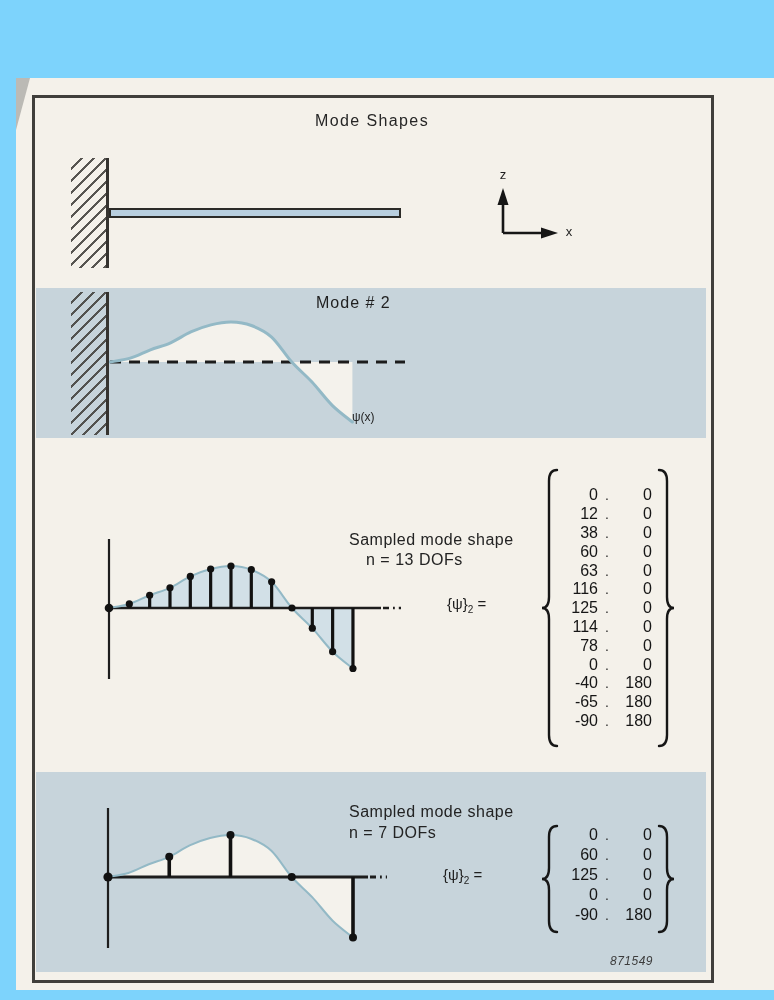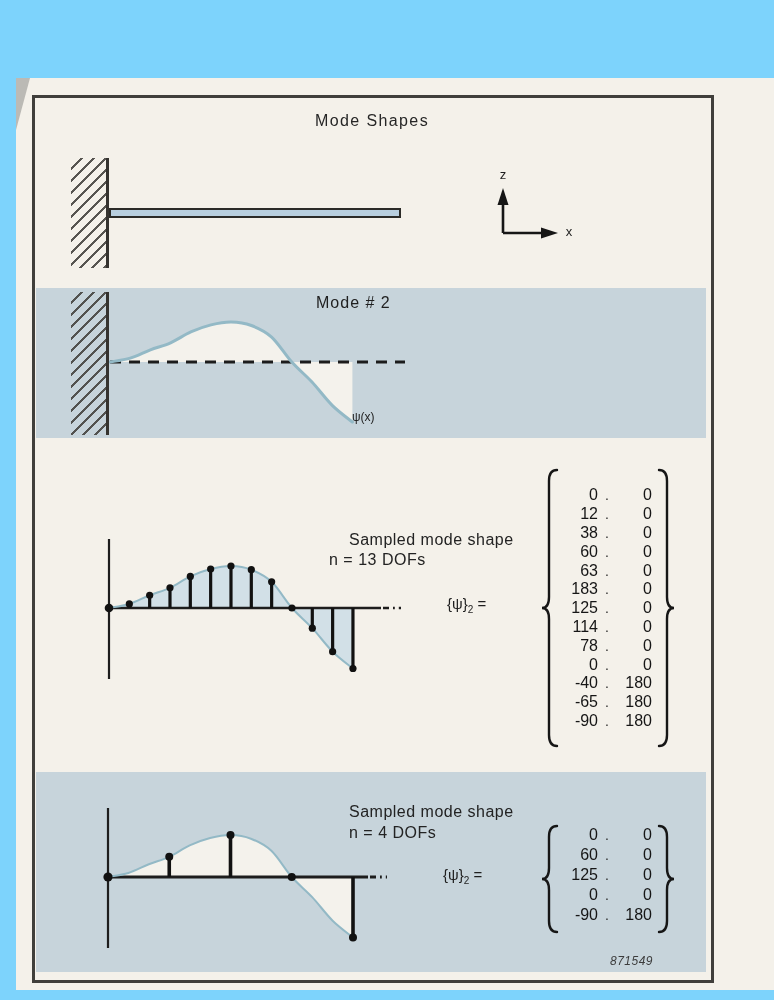--- a/index.html
+++ b/index.html
@@ -21,21 +21,21 @@
   .beam{left:109px;top:208px;width:288px;height:6px;background:#b8cfdf;
         border:2px solid #2b2b28;}
   .band{left:36px;width:670px;background:#c7d4db;}
   .band2{top:288px;height:150px;}
   .band5{top:772px;height:200px;}
   svg.layer{z-index:2;}
   .mode2-label{left:316px;top:294px;font-size:16px;letter-spacing:1px;z-index:4;}
   .psi-label{left:352px;top:410px;font-size:12px;z-index:4;}
   .heading{font-size:16px;letter-spacing:.5px;z-index:4;color:#232323;}
   .h13a{left:349px;top:531px;}
-  .h13b{left:329px;top:551px;}
+  .h13b{left:366px;top:551px;}
   .h5a{left:349px;top:803px;}
   .h5b{left:349px;top:824px;}
   .veclabel{width:80px;text-align:left;font-size:15px;z-index:4;}
   .veclabel sub{font-size:10px;}
   .v13{left:447px;top:595px;}
   .v5{left:443px;top:866px;}
   .mrows{z-index:4;font-size:16px;color:#161616;}
   .mrow{display:flex;align-items:center;}
   #rows13 .mrow{height:18.8px;}
   #rows5 .mrow{height:20px;}
@@ -147,21 +147,21 @@
         <span class="mag">60</span>
         <span class="sep">.</span>
         <span class="ph">0</span>
       </div>
       <div class="mrow">
         <span class="mag">63</span>
         <span class="sep">.</span>
         <span class="ph">0</span>
       </div>
       <div class="mrow">
-        <span class="mag">183</span>
+        <span class="mag">116</span>
         <span class="sep">.</span>
         <span class="ph">0</span>
       </div>
       <div class="mrow">
         <span class="mag">125</span>
         <span class="sep">.</span>
         <span class="ph">0</span>
       </div>
       <div class="mrow">
         <span class="mag">114</span>
@@ -205,21 +205,21 @@
       <circle cx="13" cy="77" r="4.6" fill="#111"></circle>
       <line x1="74.25" y1="77" x2="74.25" y2="56.84" stroke="#111" stroke-width="3.6"></line>
       <circle cx="74.25" cy="56.84" r="4" fill="#111"></circle>
       <line x1="135.5" y1="77" x2="135.5" y2="35" stroke="#111" stroke-width="3.6"></line>
       <circle cx="135.5" cy="35" r="4" fill="#111"></circle>
       <circle cx="196.75" cy="77" r="4" fill="#111"></circle>
       <line x1="258" y1="77" x2="258" y2="137.48000000000002" stroke="#111" stroke-width="3.6"></line>
       <circle cx="258" cy="137.48000000000002" r="4" fill="#111"></circle>
     </svg>
   <div class="abs heading h5a">Sampled mode shape</div>
-  <div class="abs heading h5b">n = 4 DOFs</div>
+  <div class="abs heading h5b">n = 7 DOFs</div>
 
   <div class="abs veclabel v5">
     <span>{ψ}</span><sub>2</sub>
     <span>=</span>
   </div>
   <svg id="braces5" class="abs layer" style="left:535px;top:818px;" width="150" height="124">
       <path d="M 22 8 Q 14 8 14 19 L 14 50 Q 14 61 7 61 Q 14 61 14 72 L 14 103 Q 14 114 22 114" fill="none" stroke="#161616" stroke-width="2.4" stroke-linecap="round"></path>
       <path d="M 124 8 Q 132 8 132 19 L 132 50 Q 132 61 139 61 Q 132 61 132 72 L 132 103 Q 132 114 124 114" fill="none" stroke="#161616" stroke-width="2.4" stroke-linecap="round"></path>
     </svg>
   <div class="abs mrows" id="rows5">

